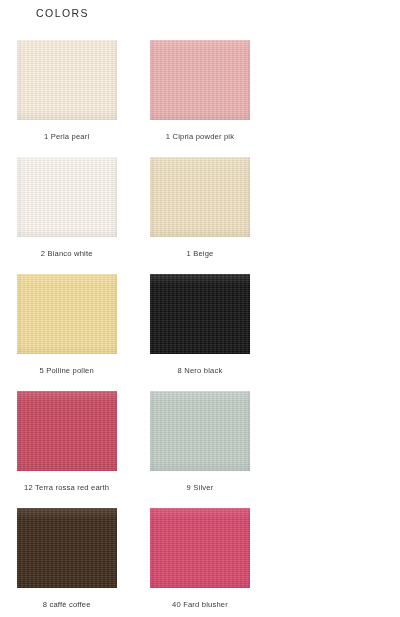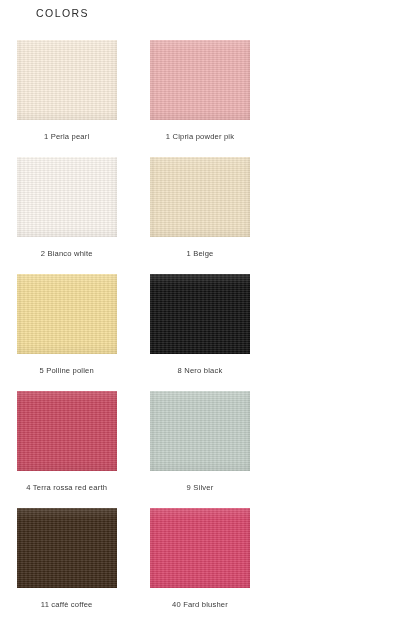--- a/index.html
+++ b/index.html
@@ -135,29 +135,29 @@
       <div class="swatch-cell">
         <div class="swatch-chip" style="background-color: rgb(244, 222, 154);"></div>
         <div class="swatch-label">5 Polline pollen</div>
       </div>
       <div class="swatch-cell">
         <div class="swatch-chip" style="background-color: rgb(18, 18, 18);"></div>
         <div class="swatch-label">8 Nero black</div>
       </div>
       <div class="swatch-cell">
         <div class="swatch-chip" style="background-color: rgb(201, 74, 97);"></div>
-        <div class="swatch-label">4 Terra rossa red earth</div>
+        <div class="swatch-label">12 Terra rossa red earth</div>
       </div>
       <div class="swatch-cell">
         <div class="swatch-chip" style="background-color: rgb(195, 207, 200);"></div>
         <div class="swatch-label">9 Silver</div>
       </div>
       <div class="swatch-cell">
         <div class="swatch-chip" style="background-color: rgb(61, 42, 25);"></div>
-        <div class="swatch-label">11 caffè coffee</div>
+        <div class="swatch-label">8 caffè coffee</div>
       </div>
       <div class="swatch-cell">
         <div class="swatch-chip" style="background-color: rgb(216, 70, 107);"></div>
         <div class="swatch-label">40 Fard blusher</div>
       </div>
     </div>
 
 </div>
 
 </body></html>

